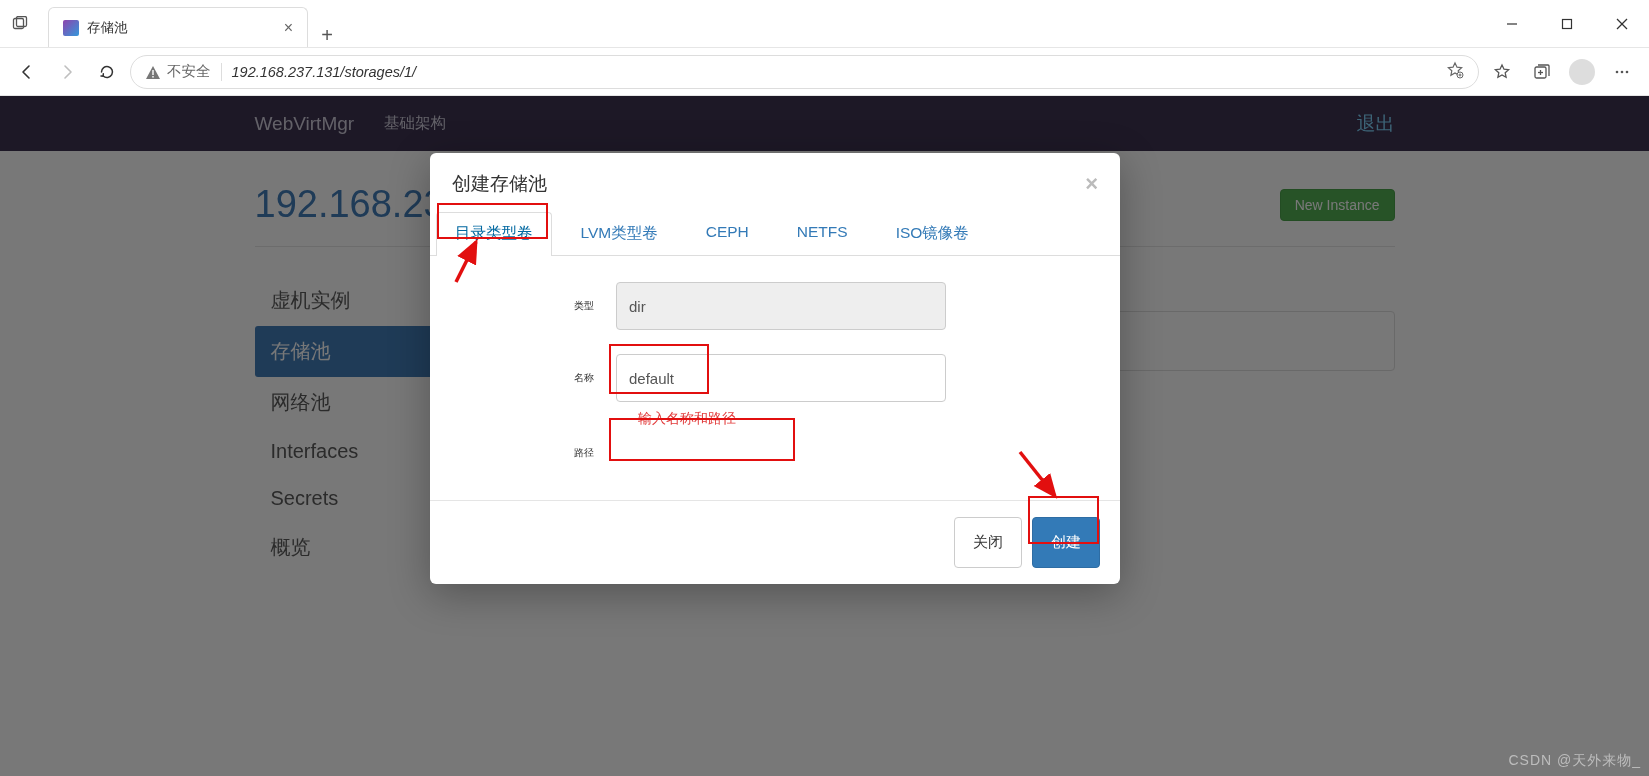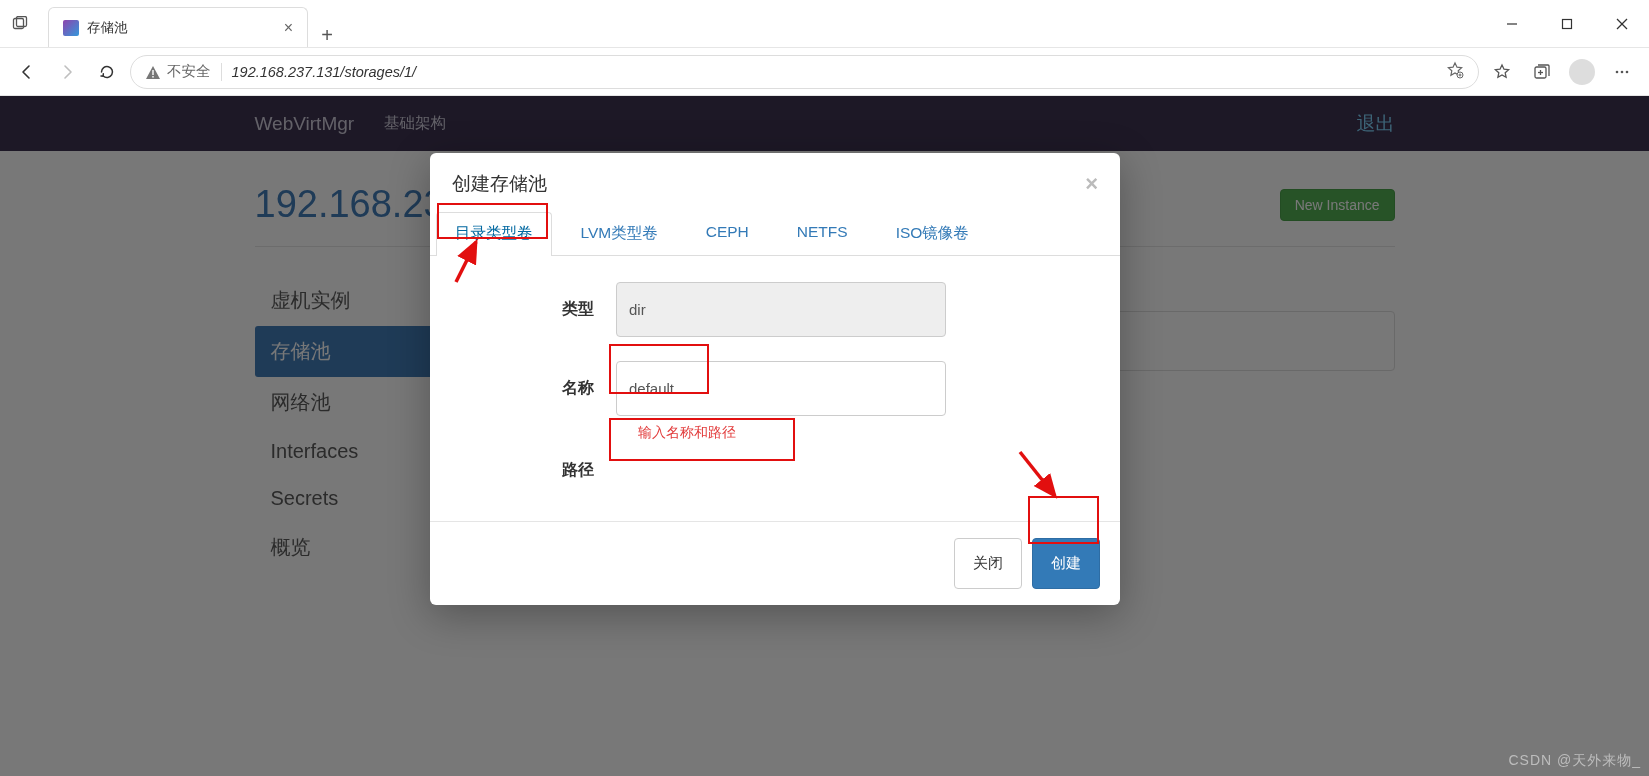--- a/index.html
+++ b/index.html
@@ -51,23 +51,23 @@
 
   .modal { position:absolute; left:430px; top:29px; width:690px; background:#fff; border-radius:6px; box-shadow:0 10px 40px rgba(0,0,0,.3);margin-top:28px; }
   .modal-header { padding:18px 22px 14px; display:flex; align-items:center; }
   .modal-title { font-size:19px; color:#333; }
   .modal-close { margin-left:auto; color:#bbb; font-size:22px; font-weight:bold; }
   .modal-tabs { display:flex; border-bottom:1px solid #ddd; padding-left:6px; gap:10px; }
   .mtab { padding:10px 18px 12px; font-size:15.5px; color:#337ab7; border:1px solid transparent; border-bottom:none; position:relative; top:1px; border-top-left-radius:4px; border-top-right-radius:4px; }
   .mtab.active { color:#0369a1; border-color:#ddd; background:#fff; }
   .modal-body { padding:26px 26px 16px; }
   .form-row { display:flex; align-items:center; margin-bottom:24px; }
-  .form-row .lbl { width:160px; text-align:right; padding-right:22px; font-weight:bold; color:#333; font-size:16px; }
+  .form-row .lbl { width:160px; text-align:right; padding-right:22px; font-weight:normal; color:#333; font-size:10px; }
   .form-row .ctrl { flex:0 0 330px; }
-  .form-row input { width:100%; height:55px; border:1px solid #ccc; border-radius:4px; padding:0 12px; font-size:15px; color:#555; }
+  .form-row input { width:100%; height:48px; border:1px solid #ccc; border-radius:4px; padding:0 12px; font-size:15px; color:#555; }
   .form-row input[readonly] { background:#eee; }
   .hint { color:#e23b3b; font-size:14px; margin:-16px 0 18px 182px; }
   .modal-footer { border-top:1px solid #e5e5e5; padding:16px 20px; display:flex; justify-content:flex-end; gap:10px; }
   .btn { padding:15px 18px; border-radius:4px; font-size:15px; border:1px solid #ccc; background:#fff; color:#333; }
   .btn.primary { background:#337ab7; border-color:#2e6da4; color:#fff; }
 
   
   .redbox { position:absolute; border:2px solid #e20f0f; pointer-events:none; }
   .arrow { position:absolute; pointer-events:none; }
 

